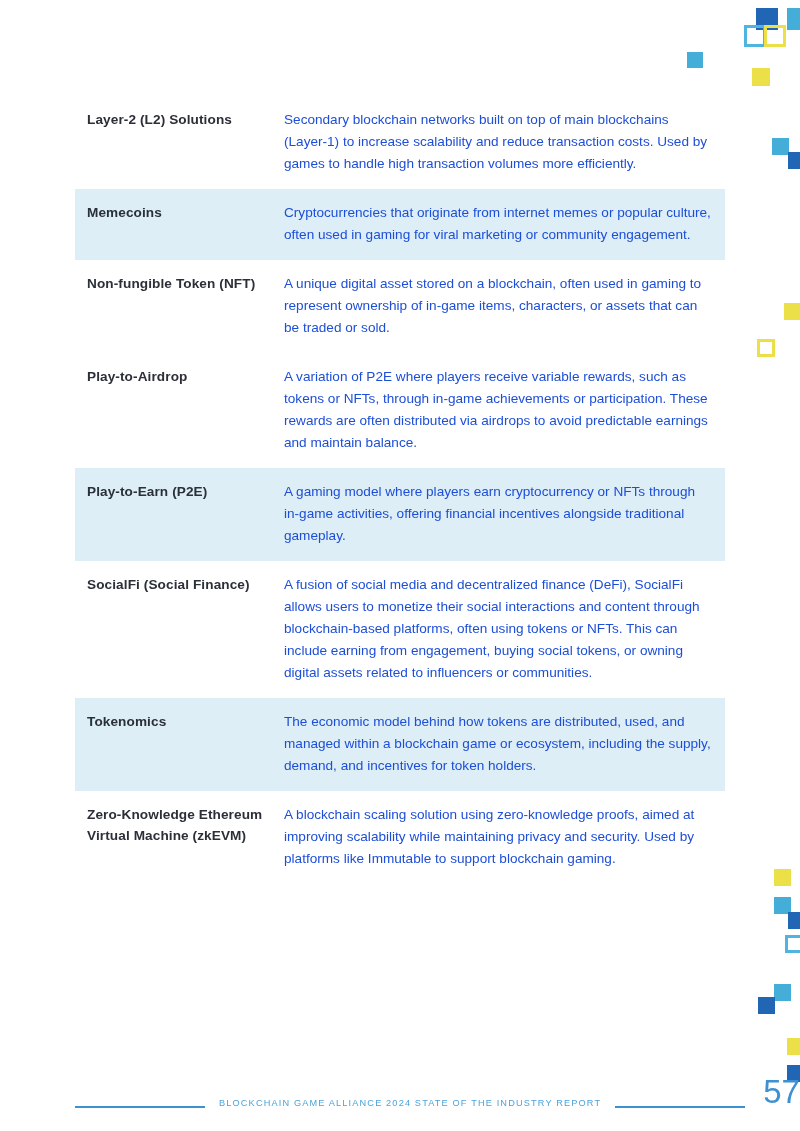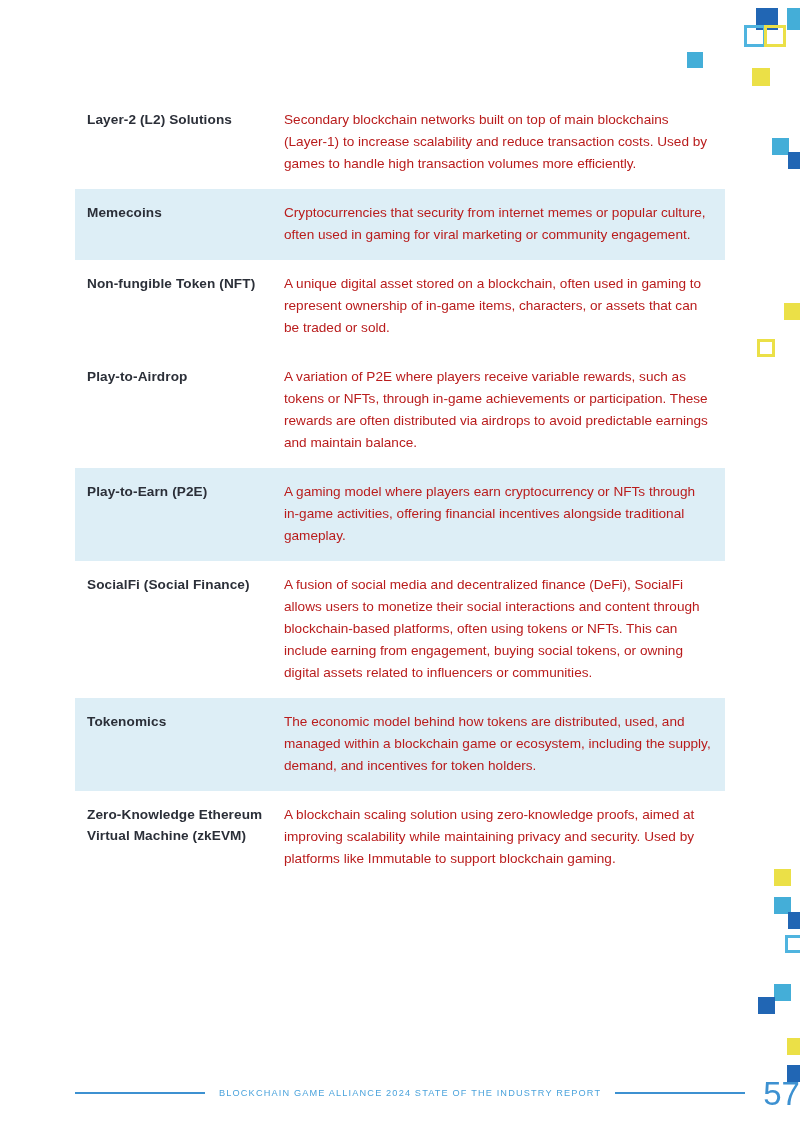--- a/index.html
+++ b/index.html
@@ -58,33 +58,33 @@
     line-height: 1.55;
     letter-spacing: 0.1px;
   }
 
   .g-def {
     flex: 1 1 auto;
     padding-right: 14px;
     box-sizing: border-box;
     font-size: 13.6px;
     font-weight: normal;
-    color: #b91c1c;
+    color: #1d4ed8;
     line-height: 1.62;
   }
 
   
   .footer {
     position: absolute;
     left: 75px;
     top: 1078px;
     width: 660px;
     height: 30px;
     display: flex;
-    align-items: center;
+    align-items: flex-end;
   }
   .footer-rule {
     height: 2px;
     background: #3d91d1;
     flex: 0 0 auto;
   }
   .rule-left { width: 130px; margin-right: 14px; }
   .rule-right { width: 130px; margin-left: 14px; margin-right: 16px; }
   .footer-text {
     font-size: 9.2px;
@@ -127,21 +127,21 @@
       <div class="deco" style="left: 787px; top: 1065px; width: 17px; height: 17px; background: rgb(33, 102, 180);"></div>
     </div>
 
   <div class="glossary" id="glossary">
       <div class="g-row">
         <div class="g-term">Layer-2 (L2) Solutions</div>
         <div class="g-def">Secondary blockchain networks built on top of main blockchains (Layer-1) to increase scalability and reduce transaction costs. Used by games to handle high transaction volumes more efficiently.</div>
       </div>
       <div class="g-row shaded">
         <div class="g-term">Memecoins</div>
-        <div class="g-def">Cryptocurrencies that security from internet memes or popular culture, often used in gaming for viral marketing or community engagement.</div>
+        <div class="g-def">Cryptocurrencies that originate from internet memes or popular culture, often used in gaming for viral marketing or community engagement.</div>
       </div>
       <div class="g-row">
         <div class="g-term">Non-fungible Token (NFT)</div>
         <div class="g-def">A unique digital asset stored on a blockchain, often used in gaming to represent ownership of in-game items, characters, or assets that can be traded or sold.</div>
       </div>
       <div class="g-row">
         <div class="g-term">Play-to-Airdrop</div>
         <div class="g-def">A variation of P2E where players receive variable rewards, such as tokens or NFTs, through in-game achievements or participation. These rewards are often distributed via airdrops to avoid predictable earnings and maintain balance.</div>
       </div>
       <div class="g-row shaded">

